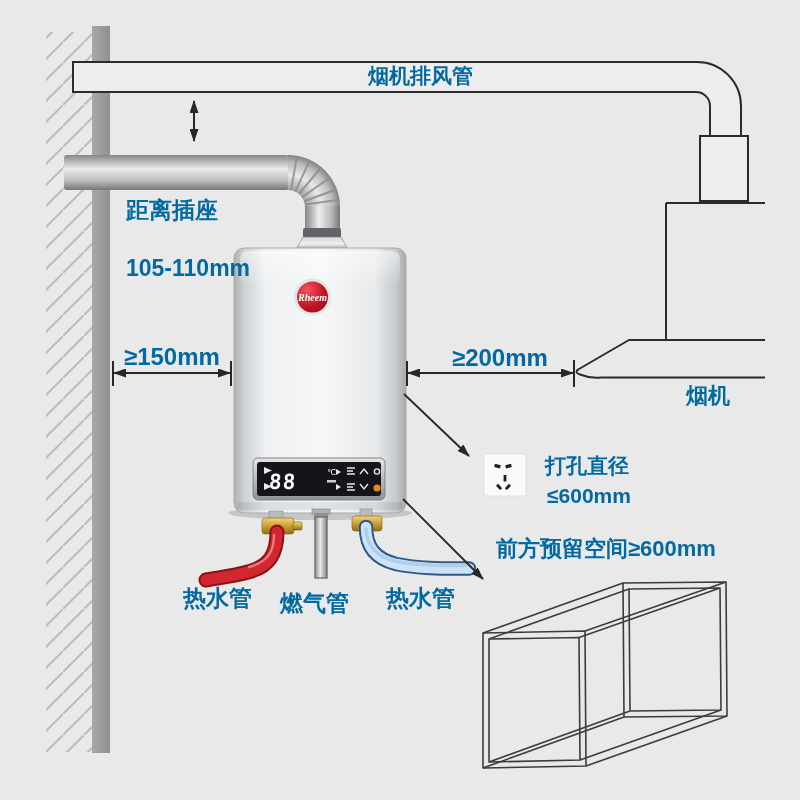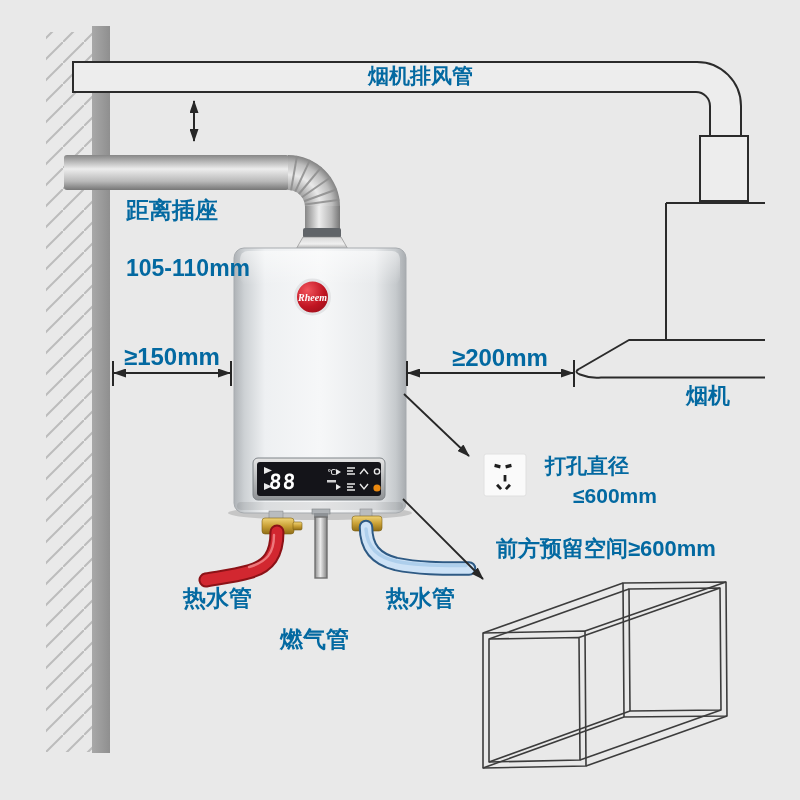--- a/index.html
+++ b/index.html
@@ -220,19 +220,19 @@
   </g>
 </svg>
 
 <div class="lbl" style="left:368px;top:64px;font-size:21px;">烟机排风管</div>
 <div class="lbl" style="left:126px;top:197px;font-size:23px;">距离插座</div>
 <div class="lbl" style="left:126px;top:224px;font-size:23px;margin-top:31px;">105-110mm</div>
 <div class="lbl" style="left:124px;top:343px;font-size:24px;">≥150mm</div>
 <div class="lbl" style="left:452px;top:344px;font-size:24px;">≥200mm</div>
 <div class="lbl" style="left:686px;top:383px;font-size:22px;">烟机</div>
 <div class="lbl" style="left:545px;top:454px;font-size:21px;">打孔直径</div>
-<div class="lbl" style="left:573px;top:484px;font-size:21px;">≤600mm</div>
+<div class="lbl" style="left:547px;top:484px;font-size:21px;">≤600mm</div>
 <div class="lbl" style="left:496px;top:536px;font-size:22px;">前方预留空间≥600mm</div>
 <div class="lbl" style="left:183px;top:585px;font-size:23px;">热水管</div>
-<div class="lbl" style="left:280px;top:590px;font-size:23px;margin-top:36px;">燃气管</div>
+<div class="lbl" style="left:280px;top:590px;font-size:23px;">燃气管</div>
 <div class="lbl" style="left:386px;top:585px;font-size:23px;">热水管</div>
 
 </div>
 
 </body></html>

